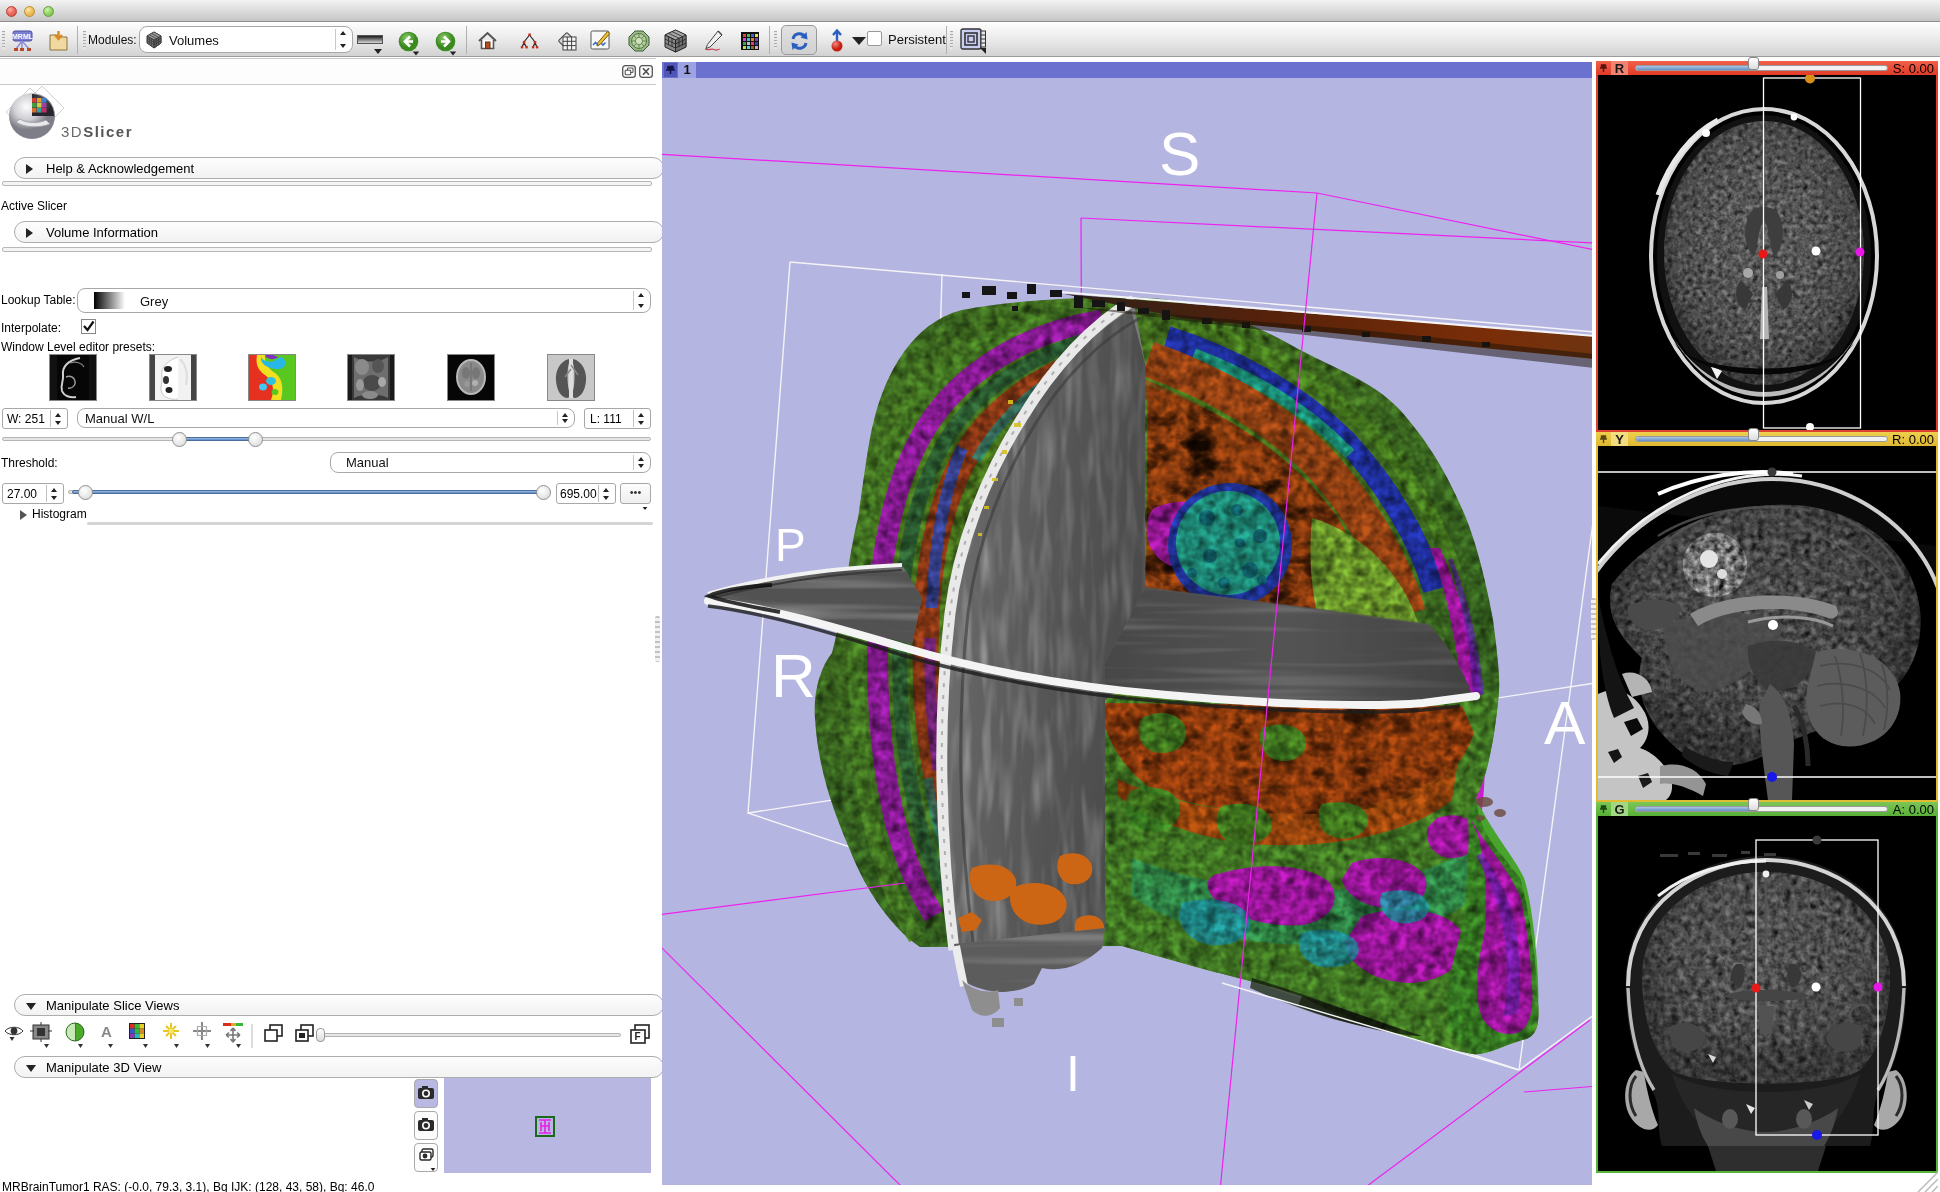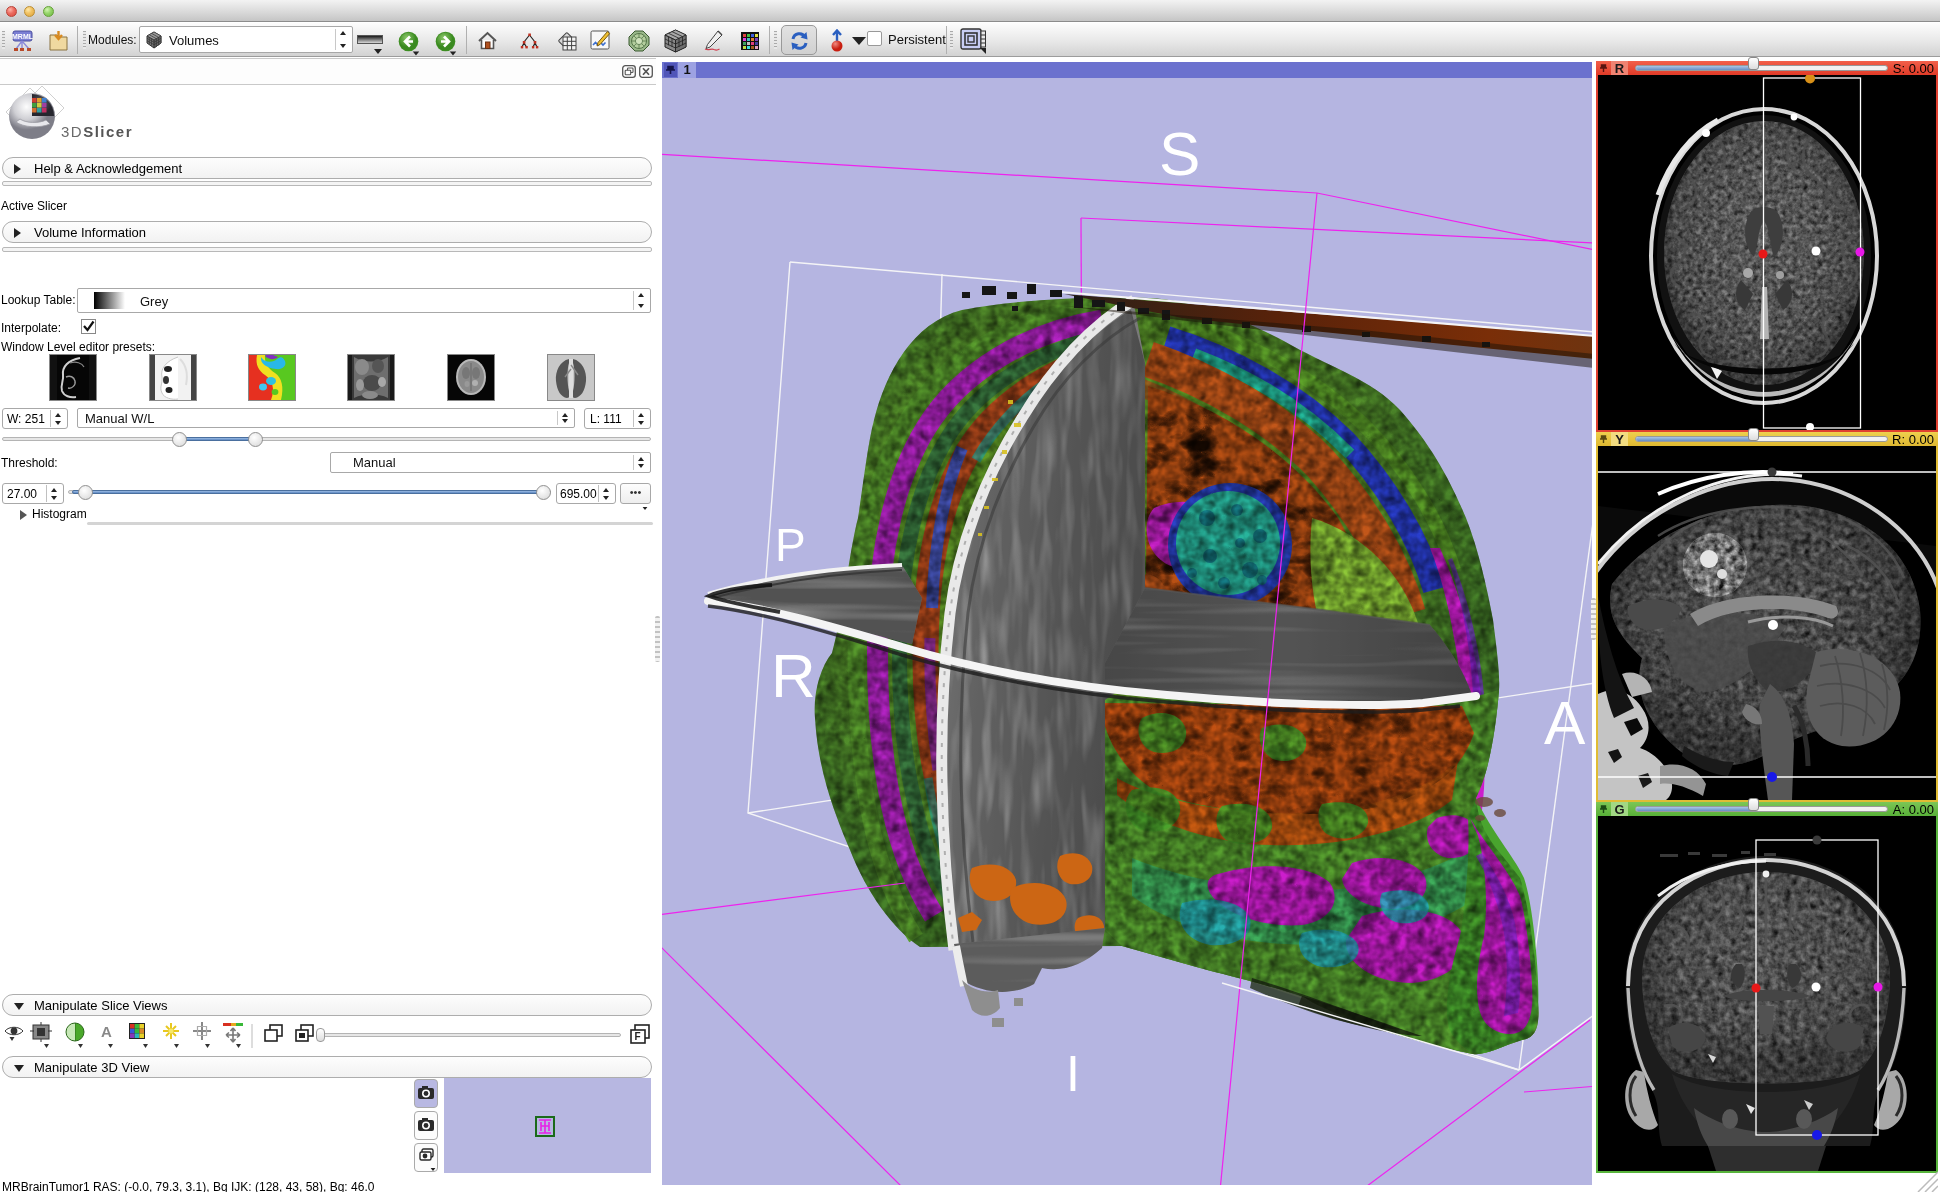--- a/index.html
+++ b/index.html
@@ -20,37 +20,37 @@
 .tl.grn { left:43px; background:radial-gradient(circle at 35% 30%, #d2f5b0, #95d46a 45%, #6cb73e); border:1px solid #66a13a;}
 
 
 #toolbar { position:absolute; left:0; top:23px; width:1940px; height:34px;
   background:linear-gradient(#fdfdfd,#e8e8e8 55%,#d2d2d2);
   border-bottom:1px solid #9c9c9c;padding-left:8px; }
 .tsep { position:absolute; top:3px; height:28px; width:1px; background:#b0b0b0; }
 .tgrip { position:absolute; top:8px; width:3px; height:18px;
   background:repeating-linear-gradient(#aaa 0 1px, #e8e8e8 1px 3px); }
 .lbl { position:absolute; font-size:13px; color:#111; }
-.combo { position:absolute; background:#fff; border:1px solid #a8a8a8; border-radius:2px; }
+.combo { position:absolute; background:#fff; border:1px solid #a8a8a8; border-radius:8px; }
 .combo .arrows { position:absolute; right:2px; top:2px; bottom:2px; width:15px;
   border-left:1px solid #c8c8c8; }
 .combo .arrows:before { content:""; position:absolute; left:4px; top:2px;
   border:3.5px solid transparent; border-bottom:4.5px solid #222; border-top:none; }
 .combo .arrows:after { content:""; position:absolute; left:4px; bottom:2px;
   border:3.5px solid transparent; border-top:4.5px solid #222; border-bottom:none; }
 .ddarrow { position:absolute; width:0; height:0; border:4px solid transparent;
   border-top:5px solid #222; border-bottom:none; }
 
 
 #lpanel { position:absolute; left:0; top:57px; width:658px; height:1135px; background:#fff; }
 #lpanel .topstrip { position:absolute; left:0; top:1px; width:656px; height:27px;
   border-top:1px solid #c9c9c9; border-bottom:1px solid #c9c9c9; background:#fdfdfd;}
 .gbox { position:absolute; left:2px; width:650px; background:#f4f4f4;
   border:1px solid #b8b8b8; border-radius:2px; }
-.ghead { position:absolute; left:2px; width:650px; height:22px; background:linear-gradient(#fdfdfd,#f2f2f2);
+.ghead { position:absolute; left:14px; width:650px; height:22px; background:linear-gradient(#fdfdfd,#f2f2f2);
   border:1px solid #adadad; border-radius:11px; font-size:13px; color:#000; }
 .ghead .tri { position:absolute; left:11px; top:6px; width:0; height:0; }
 .tri.right { border:5px solid transparent; border-left:7px solid #222; border-right:none; }
 .tri.down { border:5px solid transparent; border-top:7px solid #222; border-bottom:none; }
 .ghead .gtext { position:absolute; left:31px; top:3px; }
 .flabel { position:absolute; font-size:12px; color:#000; }
 .spin { position:absolute; background:#fff; border:1px solid #a8a8a8; border-radius:3px;
   font-size:13px; color:#000; }
 .spin .sarr { position:absolute; right:1px; top:1px; bottom:1px; width:16px; border-left:1px solid #c0c0c0;}
 .spin .sarr:before { content:""; position:absolute; left:4px; top:2.5px;
@@ -404,21 +404,21 @@
         <div class="sarr"></div>
       </div>
 
     <div class="sltrack" style="left:2px;top:380px;width:649px"></div>
     <div class="slfill" style="left:180px;top:380px;width:76px"></div>
     <div class="slhandle" style="left:172px;top:375px"></div>
     <div class="slhandle" style="left:248px;top:375px"></div>
 
     <div class="flabel" style="left:1px;top:399px">Threshold:</div>
     <div class="combo" style="left:330px;top:395px;width:321px;height:21px">
-      <div class="lbl" style="left:22px;top:2px;font-size:13px">Manual</div>
+      <div class="lbl" style="left:15px;top:2px;font-size:13px">Manual</div>
       <div class="arrows"></div>
     </div>
     <div class="spin" style="left:2px;top:426px;width:62px;height:21px;font-size:12px">
         <span style="position:absolute;left:4px;top:3px">27.00</span>
         <div class="sarr"></div>
       </div>
     <div class="sltrack" style="left:68px;top:433px;width:483px"></div>
     <div class="slfill" style="left:72px;top:433px;width:471px"></div>
     <div class="slhandle" style="left:78px;top:428px"></div>
     <div class="slhandle" style="left:536px;top:428px"></div>

